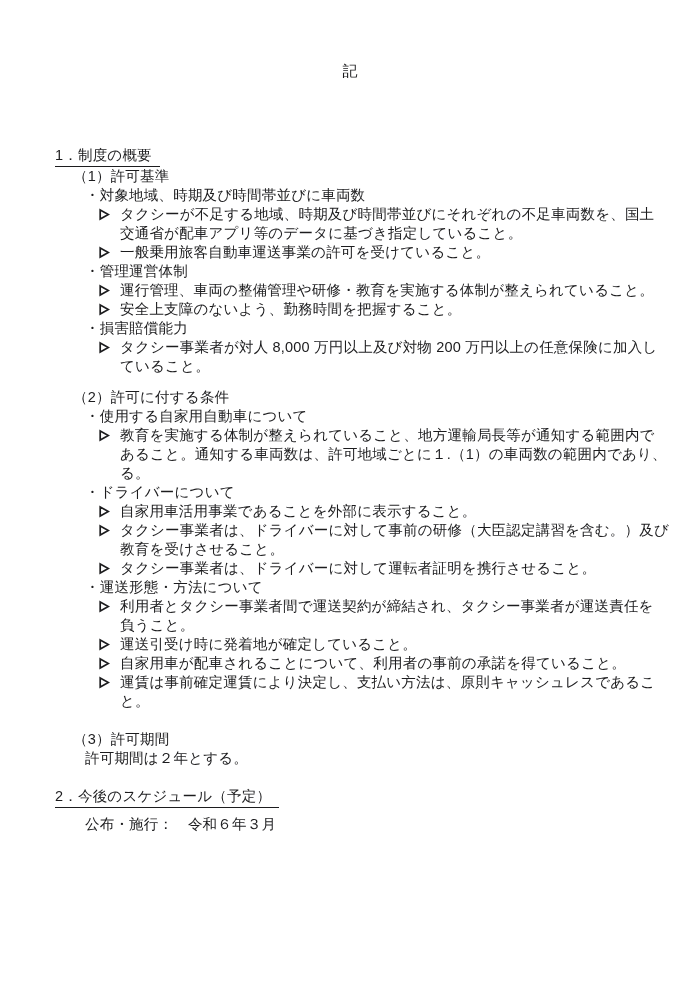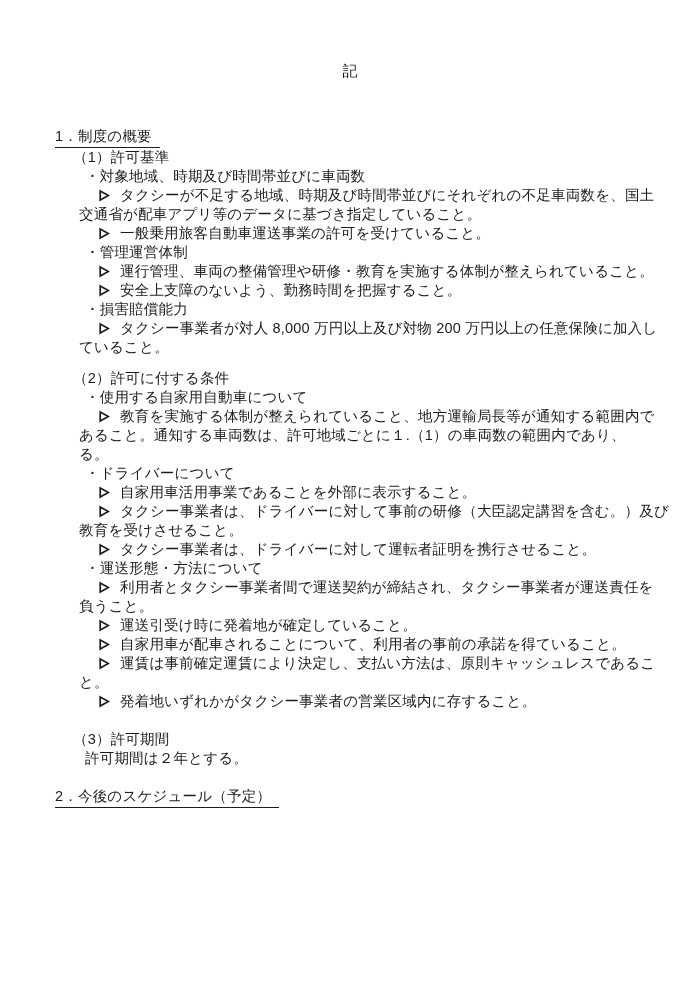--- a/index.html
+++ b/index.html
@@ -16,34 +16,34 @@
     color: #1c1c1e;
     box-sizing: border-box;
     padding-top: 61px;
   }
   .ln { white-space: nowrap; }
   .doc-title { text-align: center; font-size: 15px; }
   .t-h1   { margin-left: 55px; }
   .t-h2   { margin-left: 73px; }
   .t-dot  { margin-left: 85px; }
   .t-plain{ margin-left: 85px; }
-  .t-cont { margin-left: 79px; }
+  .t-cont { margin-left: 120px; }
   .t-arrow{ margin-left: 98px; padding-left: 22px; position: relative; }
   .arr {
     position: absolute; left: 0; top: 3px;
     width: 12px; height: 13px; display: inline-block;
   }
   .arr svg { display: block; }
   .u {
     display: inline-block;
     border-bottom: 1.2px solid #1c1c1e;
     padding-bottom: 1px;
     padding-right: 8px;
   }
-  .mt-title { margin-top: 47px; }
+  .mt-title { margin-top: 66px; }
   .mt-sec   { margin-top: 12px; }
   .mt-big   { margin-top: 19px; }
   .mt-sm    { margin-top: 7px; }
 </style>
 </head>
 <body>
 
 <div class="page">
 
   <div class="ln doc-title">記</div>
@@ -183,29 +183,22 @@
   <div class="ln t-arrow">
     <span class="arr">
         <svg width="12" height="13" viewBox="0 0 12 13">
           <path d="M2.2 2 L10.4 6.5 L2.2 11 Z" fill="#ffffff" stroke="#1c1c1e" stroke-width="1.7" stroke-linejoin="miter"></path>
         </svg>
       </span>
     <span class="txt">運賃は事前確定運賃により決定し、支払い方法は、原則キャッシュレスであるこ</span>
   </div>
   <div class="ln t-cont">と。</div>
 
-  <div class="ln t-arrow">
-    <span class="arr">
-        <svg width="12" height="13" viewBox="0 0 12 13">
-          <path d="M2.2 2 L10.4 6.5 L2.2 11 Z" fill="#ffffff" stroke="#1c1c1e" stroke-width="1.7" stroke-linejoin="miter"></path>
-        </svg>
-      </span>
-    <span class="txt">発着地いずれかがタクシー事業者の営業区域内に存すること。</span>
-  </div>
 
   <div class="ln t-h2 mt-big">（3）許可期間</div>
   <div class="ln t-plain">許可期間は２年とする。</div>
 
   <div class="ln t-h1 mt-big">
     <span class="u">2．今後のスケジュール（予定）</span>
   </div>
+  <div class="ln t-plain mt-sm">公布・施行：　令和６年３月</div>
 
 </div>
 
 </body></html>

